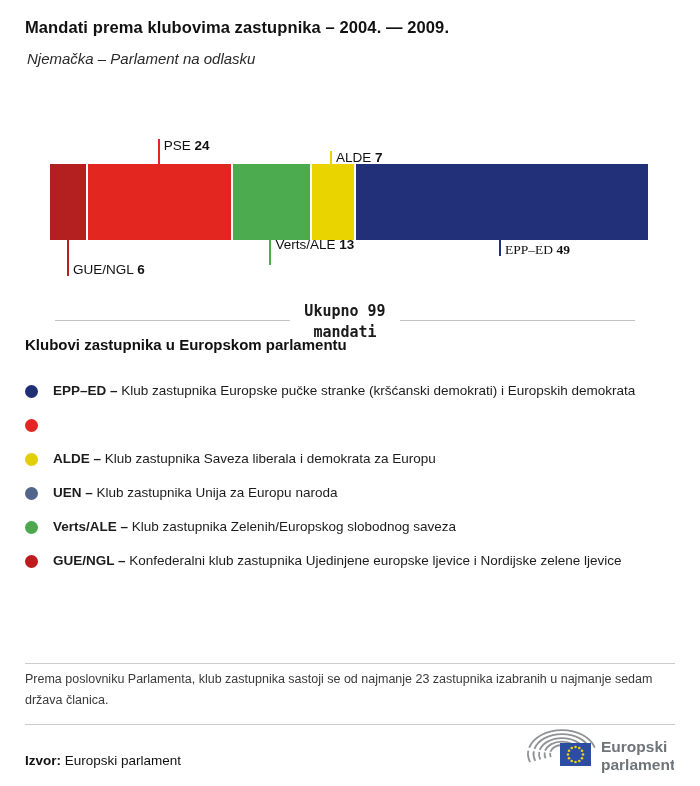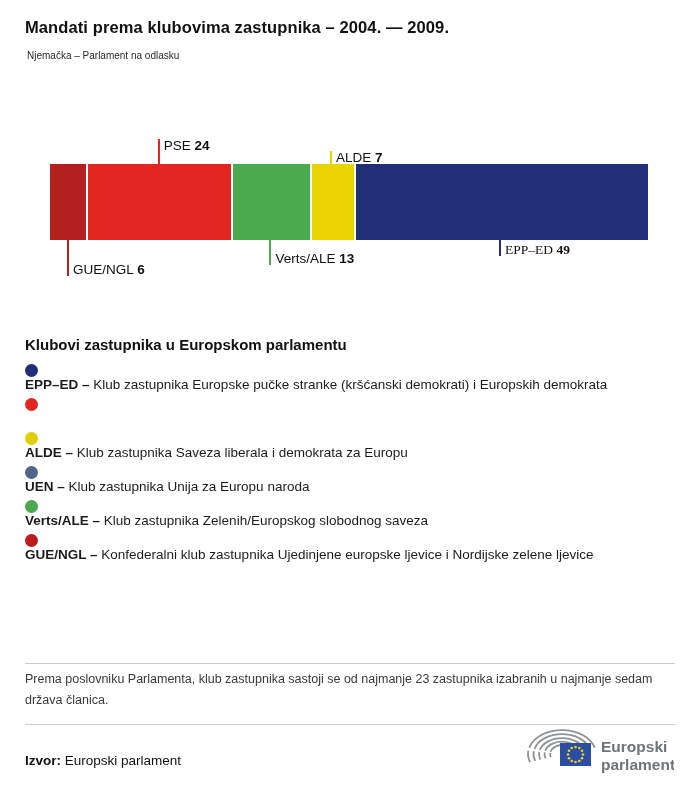--- a/index.html
+++ b/index.html
@@ -2,39 +2,39 @@
 <html><head>
 <meta charset="utf-8">
 <style>
   * { margin:0; padding:0; box-sizing:border-box; }
   html,body { background:#ffffff; }
   .page {
     position:relative; width:700px; height:786px; background:#fff;
     font-family:"Liberation Sans", sans-serif; color:#111; overflow:hidden;padding-left:24px;
   }
   .title { position:absolute; left:25px; top:18px; font-size:16.5px; font-weight:bold; color:#111; letter-spacing:.1px; }
-  .subtitle { position:absolute; left:27px; top:50px; font-size:10px; font-weight:400; color:#2a2a2a; }
+  .subtitle { position:absolute; left:27px; top:50px; font-size:15px; font-weight:400; color:#2a2a2a;font-style:italic; }
 
   
   .chart { position:absolute; left:50px; top:164px; width:598px; height:76px; }
   .bar { display:flex; width:100%; height:100%; column-gap:2px; }
   .seg { height:100%; }
   .tick { position:absolute; width:2px; }
   .callout { position:absolute; font-size:13.5px; line-height:13px; white-space:nowrap; color:#111; }
   .callout b { font-weight:bold; }
 
   
   .total-row { position:absolute; left:55px; top:301px; width:580px; display:flex; }
   .rule { flex:1; border-top:1px solid #c3c3c3; margin-top:19px; }
   .total-text { margin:0 14px; text-align:center; font-family:"DejaVu Sans Mono", monospace; font-weight:bold; font-size:15px; line-height:21px; color:#1a1a1a; }
 
   
   .legend-heading { position:absolute; left:25px; top:336px; font-size:15px; font-weight:bold; color:#111; }
   .legend { position:absolute; left:25px; top:364px; width:660px; }
-  .legend-row { display:flex; align-items:flex-start; height:34px;flex-direction:column; }
+  .legend-row { display:flex; align-items:flex-end; height:34px; }
   .dot { width:13px; height:13px; border-radius:50%; margin-right:15px; flex:0 0 13px; }
   .legend-text { font-size:13.5px; color:#1c1c1c; }
   .legend-text b { font-weight:bold; }
 
   .divider { position:absolute; left:25px; right:25px; border-top:1px solid #cccccc; }
   .divider-1 { top:663px; }
   .divider-2 { top:724px; }
   .footnote { position:absolute; left:25px; top:669px; width:655px; font-size:12.5px; line-height:21px; color:#3a3a3a; }
 
   .source { position:absolute; left:25px; top:753px; font-size:13.5px; color:#111; }
@@ -55,27 +55,35 @@
         <div class="seg" style="flex-grow: 24; background: rgb(228, 38, 32);"></div>
         <div class="seg" style="flex-grow: 13; background: rgb(76, 171, 79);"></div>
         <div class="seg" style="flex-grow: 7; background: rgb(233, 212, 0);"></div>
         <div class="seg" style="flex-grow: 49; background: rgb(34, 48, 122);"></div>
       </div>
   <div class="tick" style="left: 17.1212px; height: 36px; background: rgb(180, 32, 32); top: 100%;"></div>
       <div class="callout" style="left: 23.1212px; top: 99px;"><span>GUE/NGL </span><b>6</b></div>
       <div class="tick" style="left: 107.727px; height: 25px; background: rgb(228, 38, 32); bottom: 100%;"></div>
       <div class="callout" style="left: 113.727px; top: -25px;"><span>PSE </span><b>24</b></div>
       <div class="tick" style="left: 219.475px; height: 25px; background: rgb(76, 171, 79); top: 100%;"></div>
-      <div class="callout" style="left: 225.475px; top: 88px;"><span>Verts/ALE </span><b>13</b></div>
+      <div class="callout" style="left: 225.475px; top: 74px;"><span>Verts/ALE </span><b>13</b></div>
       <div class="tick" style="left: 279.879px; height: 13px; background: rgb(233, 212, 0); bottom: 100%;"></div>
       <div class="callout" style="left: 285.879px; top: -13px;"><span>ALDE </span><b>7</b></div>
       <div class="tick" style="left: 449.01px; height: 16px; background: rgb(34, 48, 122); top: 100%;"></div>
       <div class="callout" style="left: 455.01px; top: 79px; font-family: Liberation Serif, serif;"><span>EPP–ED </span><b>49</b></div>
     </div>
 
+  <div class="total-row">
+    <div class="rule"></div>
+    <div class="total-text">
+      <div>Ukupno 99</div>
+      <div>mandati</div>
+    </div>
+    <div class="rule"></div>
+  </div>
 
   <div class="legend-heading">Klubovi zastupnika u Europskom parlamentu</div>
   <div class="legend">
       <div class="legend-row">
         <span class="dot" style="background: rgb(32, 46, 118);"></span>
         <span class="legend-text"><b>EPP–ED – </b><span>Klub zastupnika Europske pučke stranke (kršćanski demokrati) i Europskih demokrata</span></span>
       </div>
       <div class="legend-row">
         <span class="dot" style="background: rgb(228, 38, 32);"></span>
       </div>

